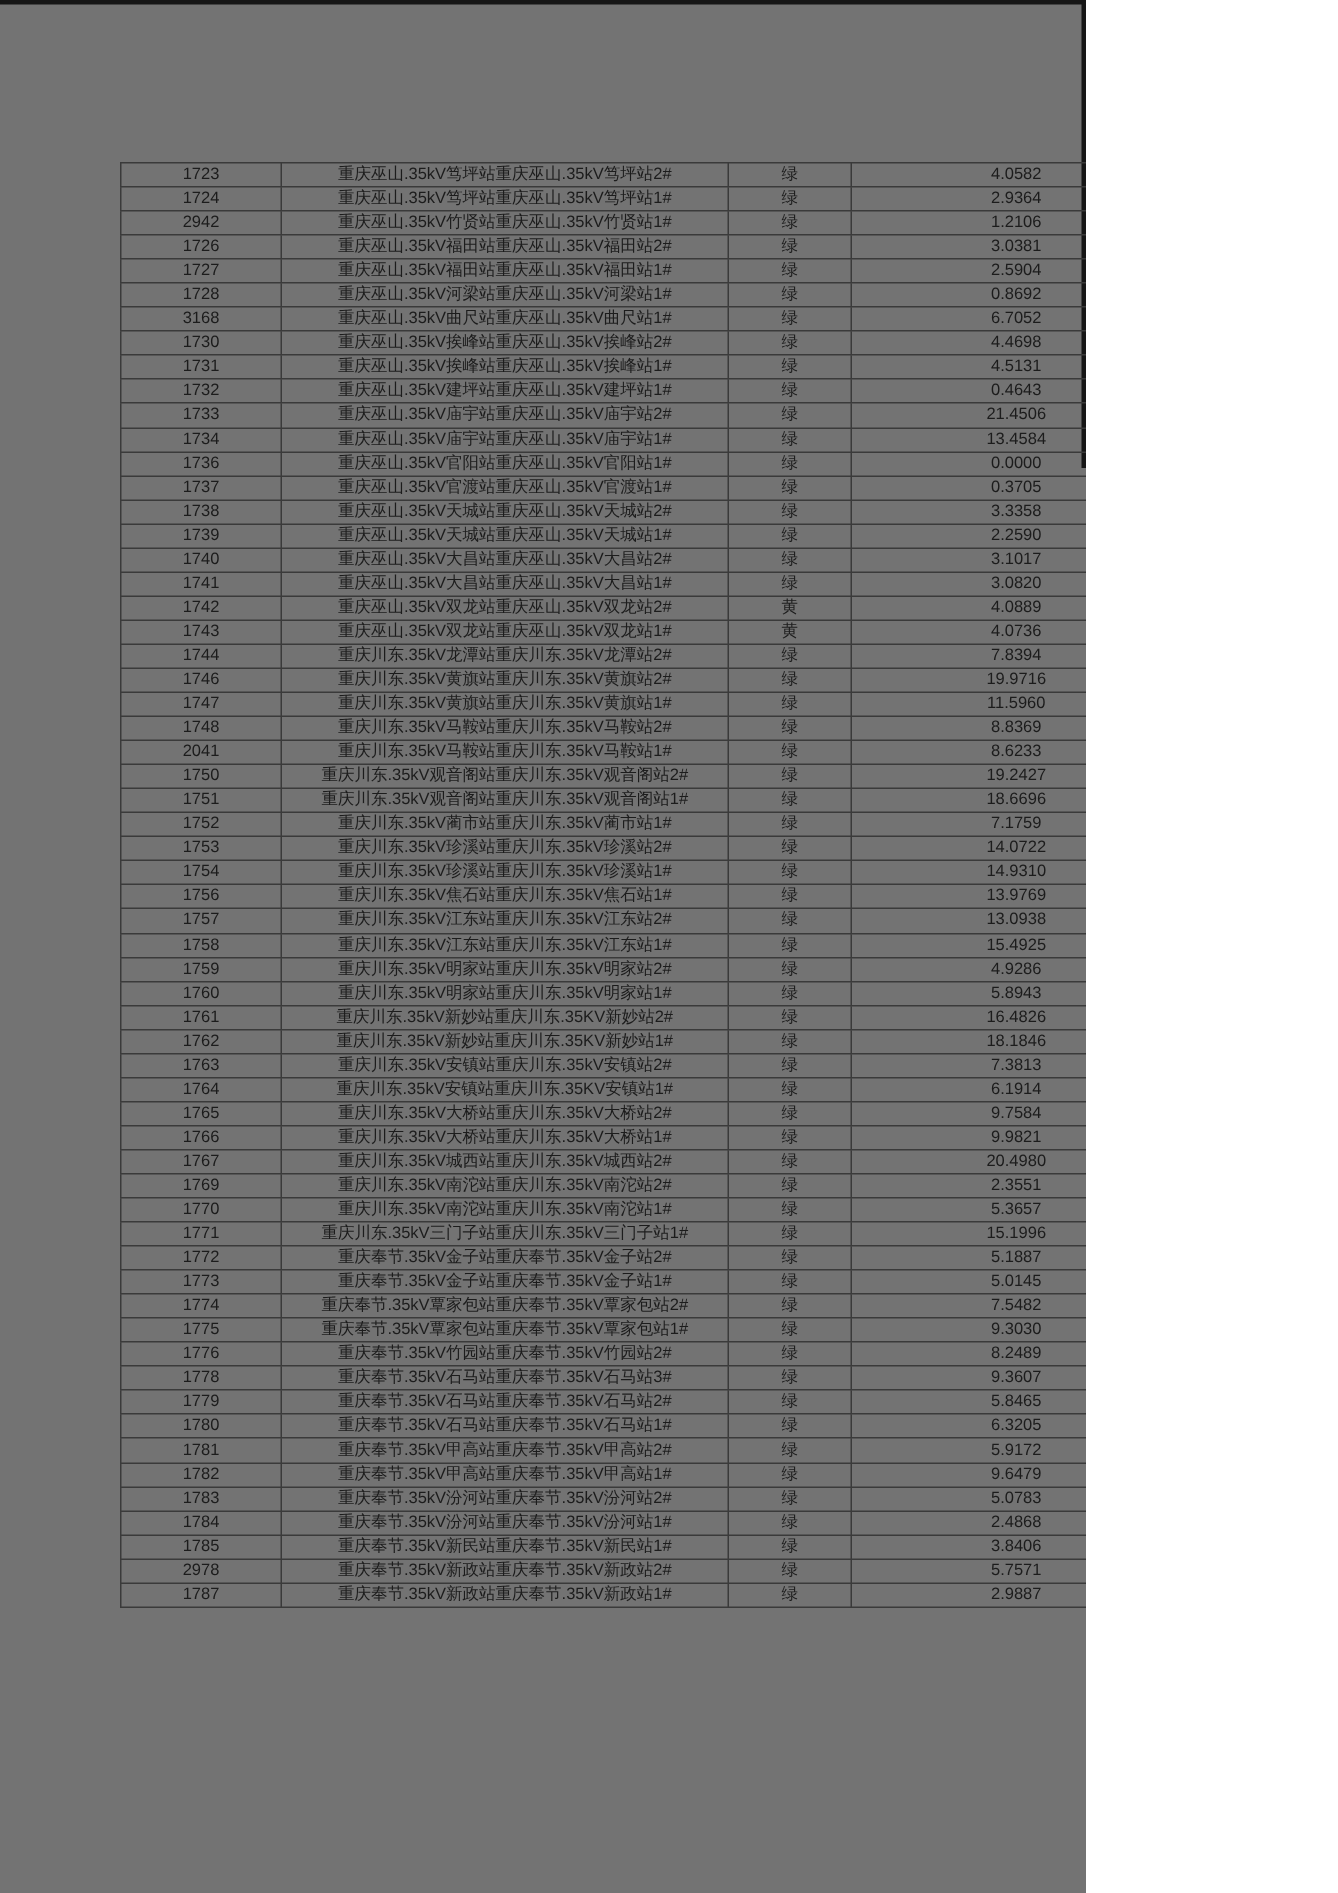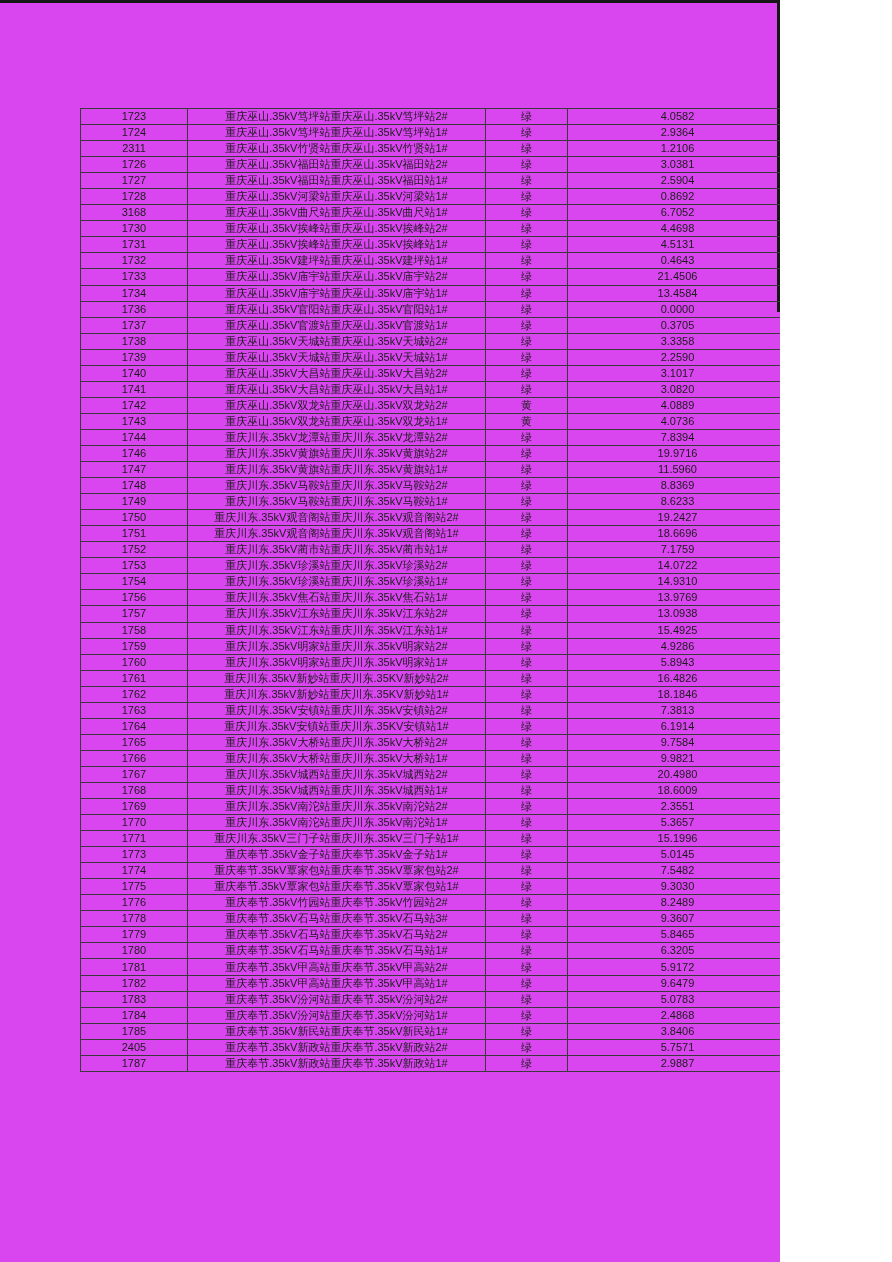--- a/index.html
+++ b/index.html
@@ -3,23 +3,23 @@
 <meta charset="utf-8">
 <style>
   html, body {
     margin: 0;
     padding: 0;
     background: #ffffff;
     font-family: "Liberation Sans", "DejaVu Sans", sans-serif;
   }
   .page {
     position: relative;
-    width: 780px;
+    width: 724px;
     height: 1262px;
-    background: #d946ef;
+    background: #737373;
     overflow: hidden;
   }
   .top-edge {
     position: absolute;
     left: 0; top: 0;
     width: 892px; height: 3px;
     background: #161616;
   }
   .right-edge {
     position: absolute;
@@ -73,21 +73,21 @@
           <td>绿</td>
           <td>4.0582</td>
         </tr>
         <tr>
           <td>1724</td>
           <td>重庆巫山.35kV笃坪站重庆巫山.35kV笃坪站1#</td>
           <td>绿</td>
           <td>2.9364</td>
         </tr>
         <tr>
-          <td>2311</td>
+          <td>2942</td>
           <td>重庆巫山.35kV竹贤站重庆巫山.35kV竹贤站1#</td>
           <td>绿</td>
           <td>1.2106</td>
         </tr>
         <tr>
           <td>1726</td>
           <td>重庆巫山.35kV福田站重庆巫山.35kV福田站2#</td>
           <td>绿</td>
           <td>3.0381</td>
         </tr>
@@ -205,21 +205,21 @@
           <td>绿</td>
           <td>11.5960</td>
         </tr>
         <tr>
           <td>1748</td>
           <td>重庆川东.35kV马鞍站重庆川东.35kV马鞍站2#</td>
           <td>绿</td>
           <td>8.8369</td>
         </tr>
         <tr>
-          <td>1749</td>
+          <td>2041</td>
           <td>重庆川东.35kV马鞍站重庆川东.35kV马鞍站1#</td>
           <td>绿</td>
           <td>8.6233</td>
         </tr>
         <tr>
           <td>1750</td>
           <td>重庆川东.35kV观音阁站重庆川东.35kV观音阁站2#</td>
           <td>绿</td>
           <td>19.2427</td>
         </tr>
@@ -313,44 +313,44 @@
           <td>绿</td>
           <td>9.9821</td>
         </tr>
         <tr>
           <td>1767</td>
           <td>重庆川东.35kV城西站重庆川东.35kV城西站2#</td>
           <td>绿</td>
           <td>20.4980</td>
         </tr>
         <tr>
-          <td>1768</td>
-          <td>重庆川东.35kV城西站重庆川东.35kV城西站1#</td>
-          <td>绿</td>
-          <td>18.6009</td>
-        </tr>
-        <tr>
           <td>1769</td>
           <td>重庆川东.35kV南沱站重庆川东.35kV南沱站2#</td>
           <td>绿</td>
           <td>2.3551</td>
         </tr>
         <tr>
           <td>1770</td>
           <td>重庆川东.35kV南沱站重庆川东.35kV南沱站1#</td>
           <td>绿</td>
           <td>5.3657</td>
         </tr>
         <tr>
           <td>1771</td>
           <td>重庆川东.35kV三门子站重庆川东.35kV三门子站1#</td>
           <td>绿</td>
           <td>15.1996</td>
         </tr>
         <tr>
+          <td>1772</td>
+          <td>重庆奉节.35kV金子站重庆奉节.35kV金子站2#</td>
+          <td>绿</td>
+          <td>5.1887</td>
+        </tr>
+        <tr>
           <td>1773</td>
           <td>重庆奉节.35kV金子站重庆奉节.35kV金子站1#</td>
           <td>绿</td>
           <td>5.0145</td>
         </tr>
         <tr>
           <td>1774</td>
           <td>重庆奉节.35kV覃家包站重庆奉节.35kV覃家包站2#</td>
           <td>绿</td>
           <td>7.5482</td>
@@ -409,21 +409,21 @@
           <td>绿</td>
           <td>2.4868</td>
         </tr>
         <tr>
           <td>1785</td>
           <td>重庆奉节.35kV新民站重庆奉节.35kV新民站1#</td>
           <td>绿</td>
           <td>3.8406</td>
         </tr>
         <tr>
-          <td>2405</td>
+          <td>2978</td>
           <td>重庆奉节.35kV新政站重庆奉节.35kV新政站2#</td>
           <td>绿</td>
           <td>5.7571</td>
         </tr>
         <tr>
           <td>1787</td>
           <td>重庆奉节.35kV新政站重庆奉节.35kV新政站1#</td>
           <td>绿</td>
           <td>2.9887</td>
         </tr>

